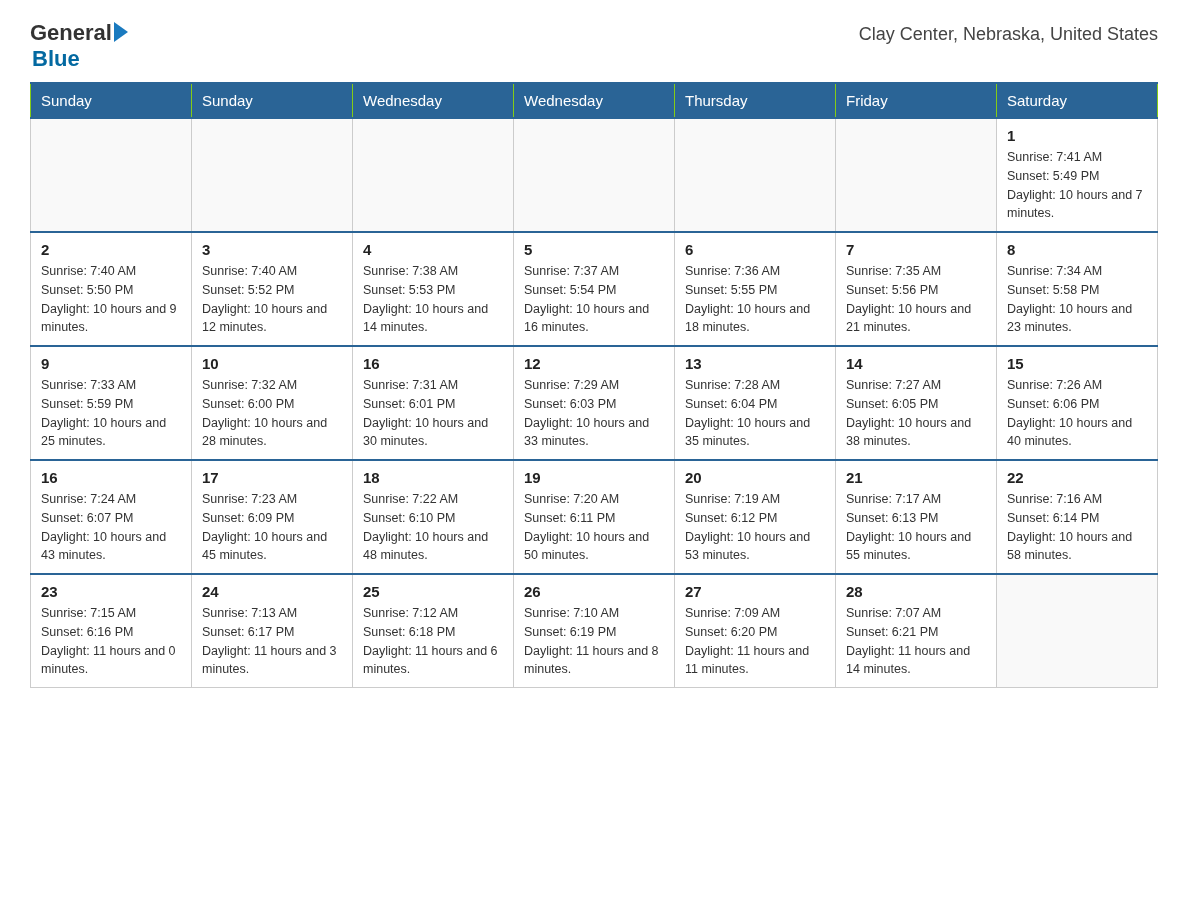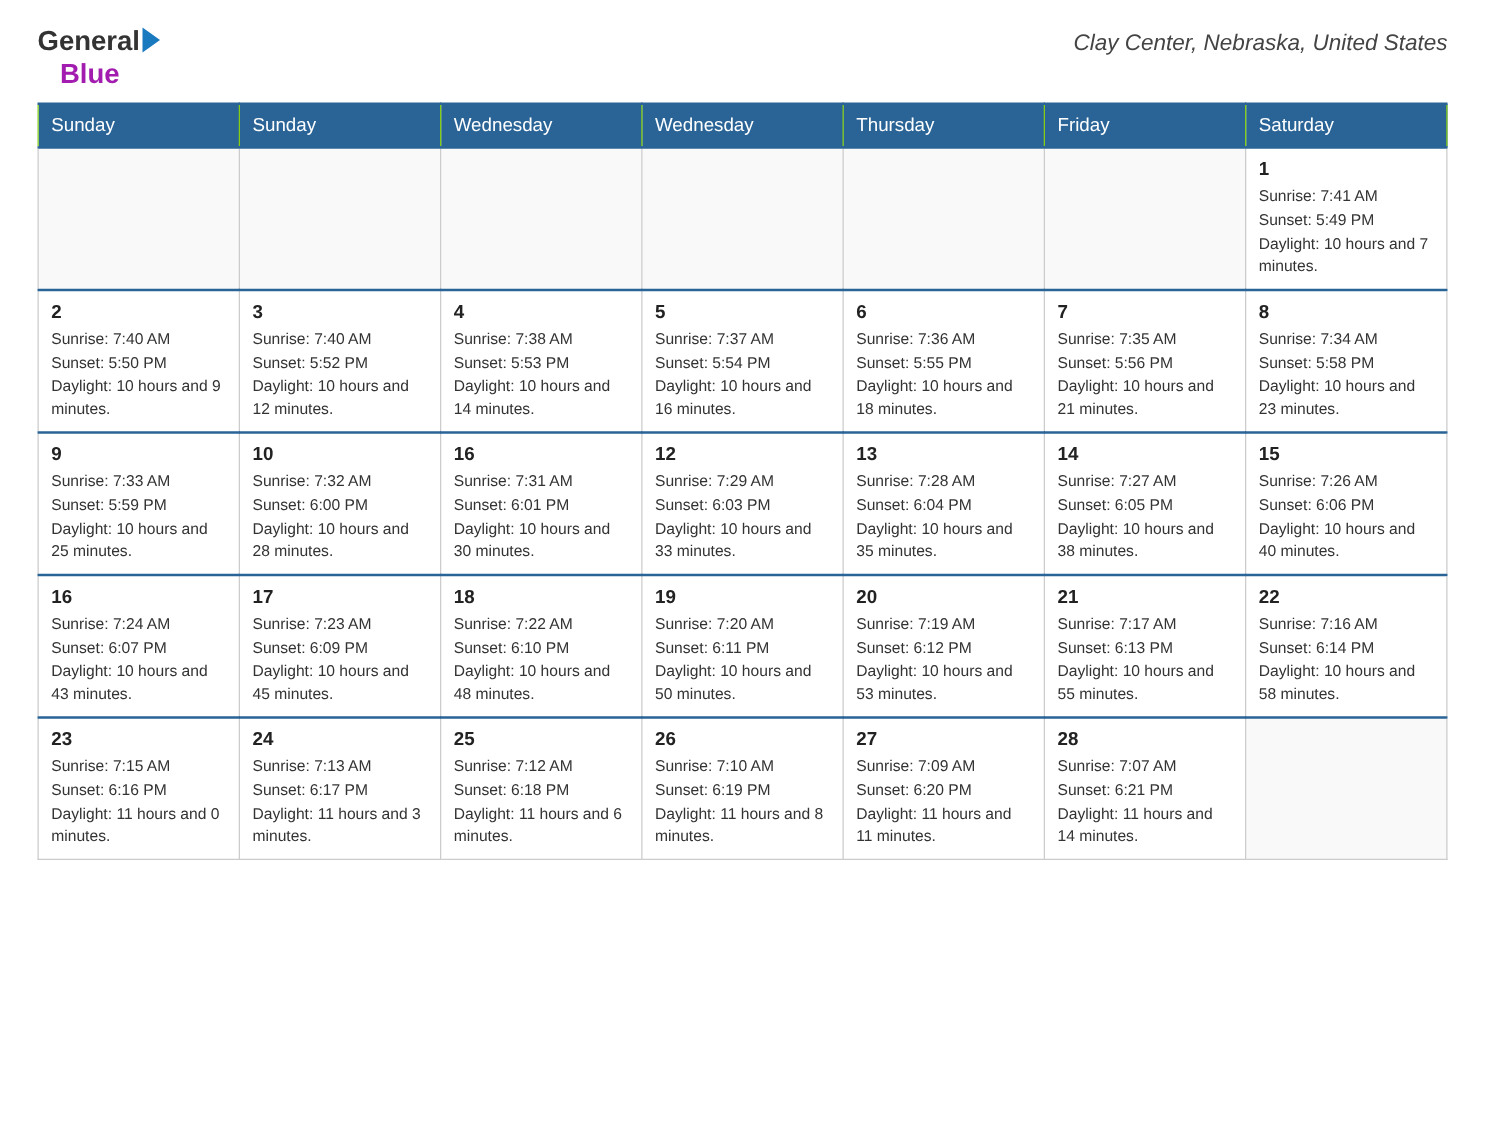--- a/index.html
+++ b/index.html
@@ -31,37 +31,36 @@
       height: 0;
       border-left: 14px solid #1a7abf;
       border-top: 10px solid transparent;
       border-bottom: 10px solid transparent;
       margin-left: 2px;
       margin-top: -2px;
     }
     .logo-text-blue {
       font-size: 22px;
       font-weight: bold;
-      color: #a21caf;
-      margin-left: 18px;
+      color: #0369a1;
+      margin-left: 2px;
     }
     .title-section {
       text-align: right;
     }
     .month-title {
       font-size: 46px;
       font-weight: bold;
       color: #222;
       line-height: 1.1;
     }
     .location-subtitle {
       font-size: 18px;
       color: #444;
       margin-top: 4px;
-      font-style: italic;
     }
     .calendar {
       width: 100%;
       border-collapse: collapse;
       margin-top: 10px;
     }
     .calendar th {
       background-color: #2a6496;
       color: #fff;
       font-size: 15px;

